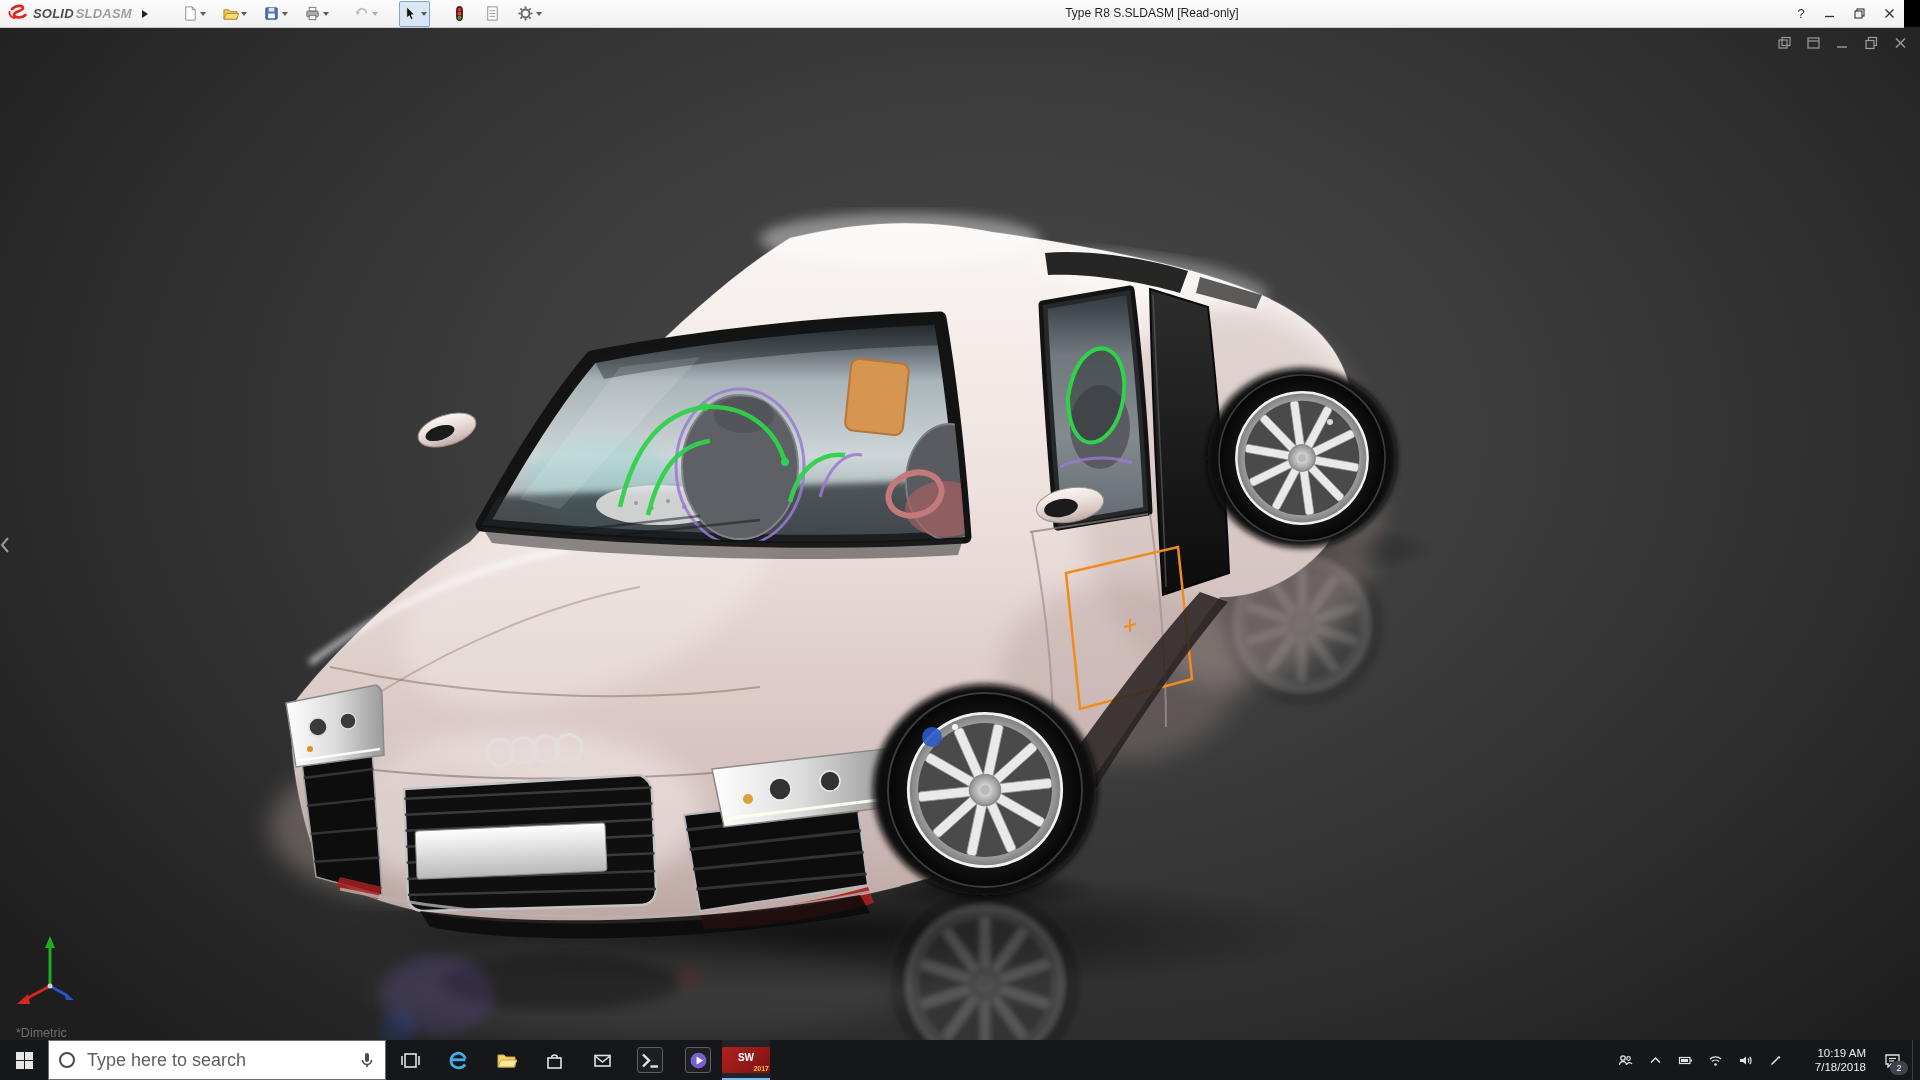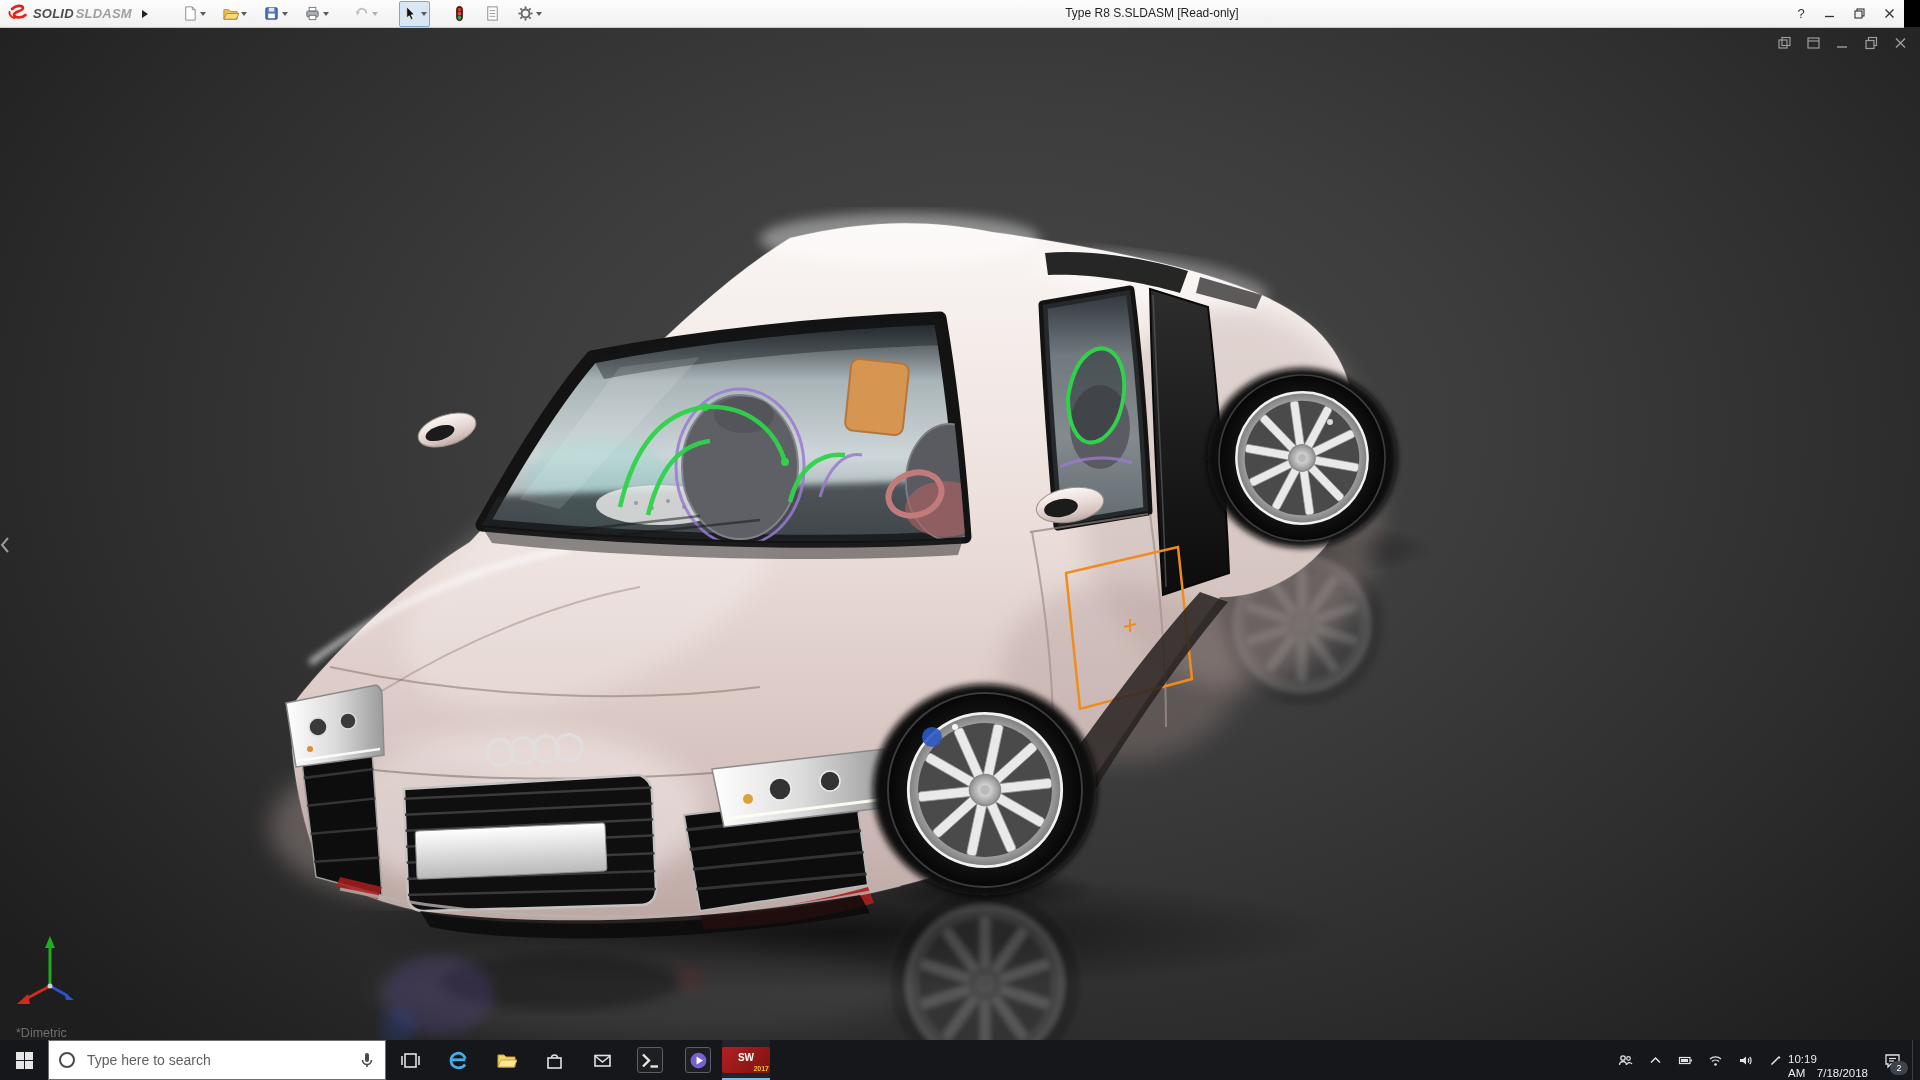--- a/index.html
+++ b/index.html
@@ -41,27 +41,27 @@
   .orient{position:absolute;left:16px;bottom:0px;font-size:12.5px;color:#6f6f6f;z-index:5;}
 
   
   .taskbar{position:absolute;left:0;right:0;bottom:0;height:40px;background:#15171a;
     display:flex;align-items:stretch;z-index:40;}
   .tkbtn{width:48px;display:flex;align-items:center;justify-content:center;cursor:pointer;position:relative;}
   .tkbtn svg{width:21px;height:21px;}
   .tkbtn.active{box-shadow:inset 0 -2px 0 #76b9ed;background:rgba(255,255,255,.06);}
   .searchbox{width:336px;background:#ffffff;border:1px solid #6e6e6e;display:flex;align-items:center;cursor:text;}
   .searchbox svg{width:20px;height:20px;margin:0 8px;flex:none;}
-  .searchinput{flex:1;border:none;outline:none;background:transparent;font-size:14px;color:#222;
+  .searchinput{flex:1;border:none;outline:none;background:transparent;font-size:18px;color:#222;
     font-family:"Liberation Sans",sans-serif;}
   .searchinput::placeholder{color:#5f5f5f;}
   .tray{margin-left:auto;display:flex;align-items:stretch;}
   .trbtn{width:30px;display:flex;align-items:center;justify-content:center;cursor:pointer;}
   .trbtn svg{width:15px;height:15px;}
-  .clock{width:76px;display:flex;flex-direction:row;align-items:flex-end;justify-content:center;
+  .clock{width:76px;display:flex;flex-direction:column;align-items:flex-end;justify-content:center;
     color:#eceff1;font-size:11.5px;line-height:14px;padding-right:6px;cursor:pointer;}
   .action{width:40px;position:relative;display:flex;align-items:center;justify-content:center;cursor:pointer;}
   .action svg{width:17px;height:17px;}
   .badge{position:absolute;right:4px;bottom:5px;min-width:14px;height:14px;border-radius:8px;
     background:#3c434b;color:#fff;font-size:9px;line-height:14px;text-align:center;padding:0 2px;}
   .showdesk{width:7px;border-left:1px solid #3a3d41;cursor:pointer;}
   .swtile{width:48px;height:26px;border-radius:2px;background:linear-gradient(135deg,#b32020,#7c1212);
     position:relative;display:flex;align-items:center;justify-content:center;}
   .swtile .swt{color:#fff;font-size:10px;font-weight:700;line-height:10px;margin-top:-4px;}
   .swtile .swy{position:absolute;right:1px;bottom:1px;color:#f2c230;font-size:7px;font-weight:700;}

